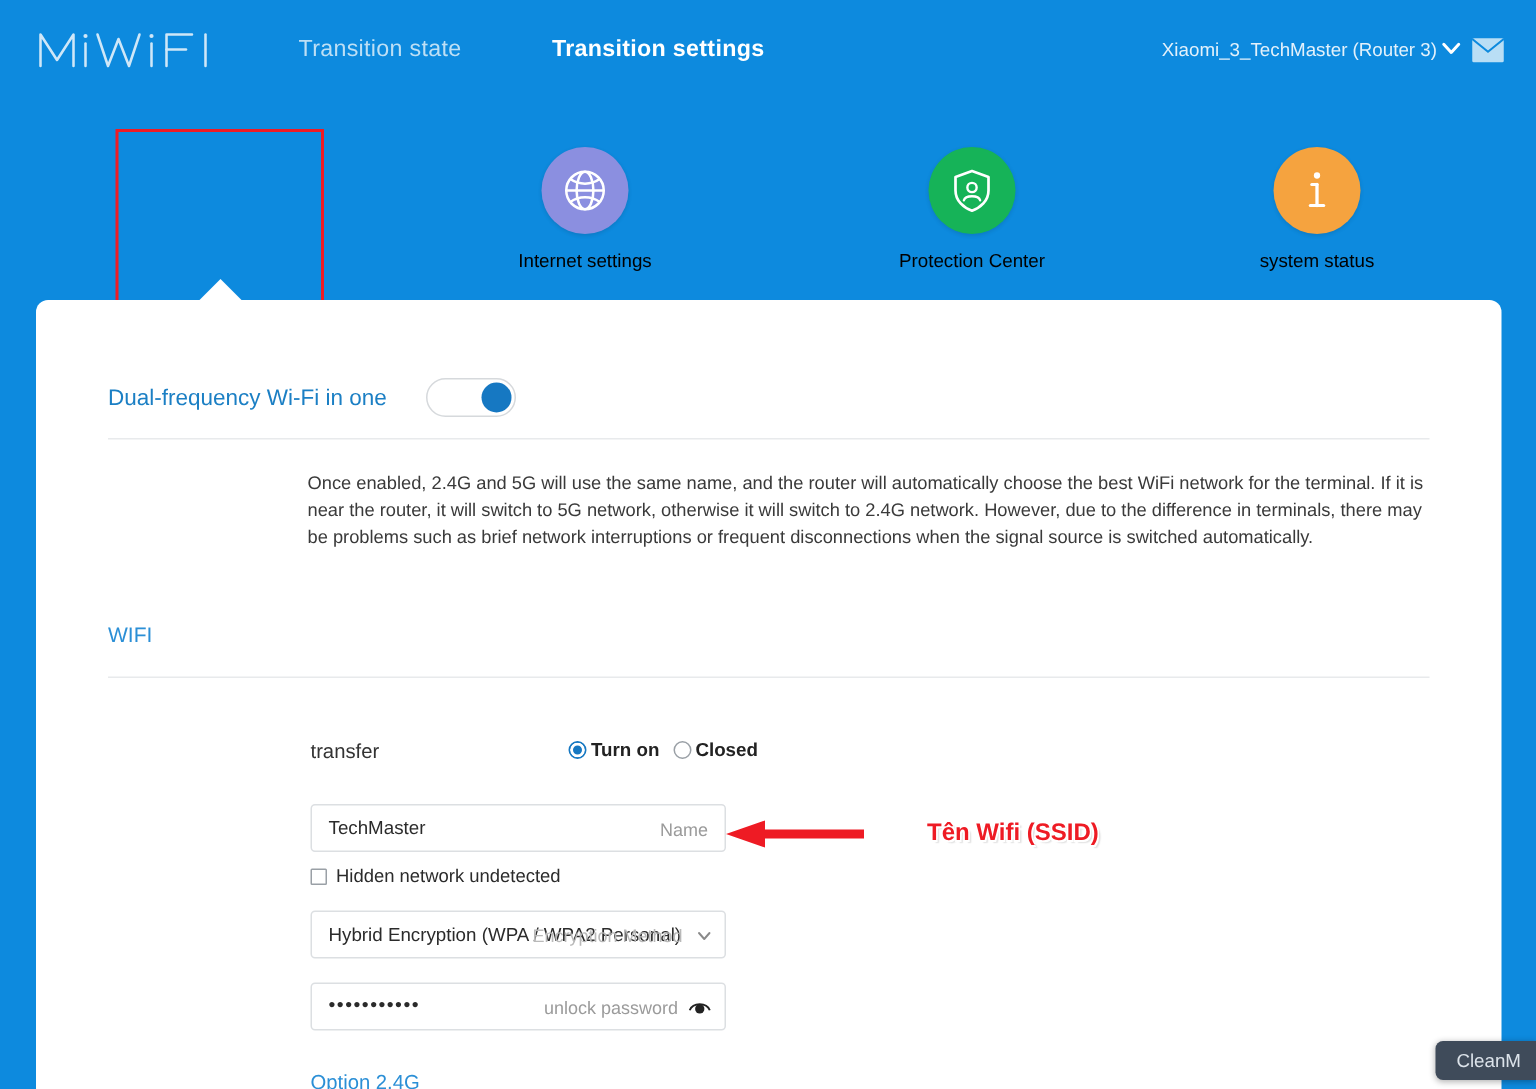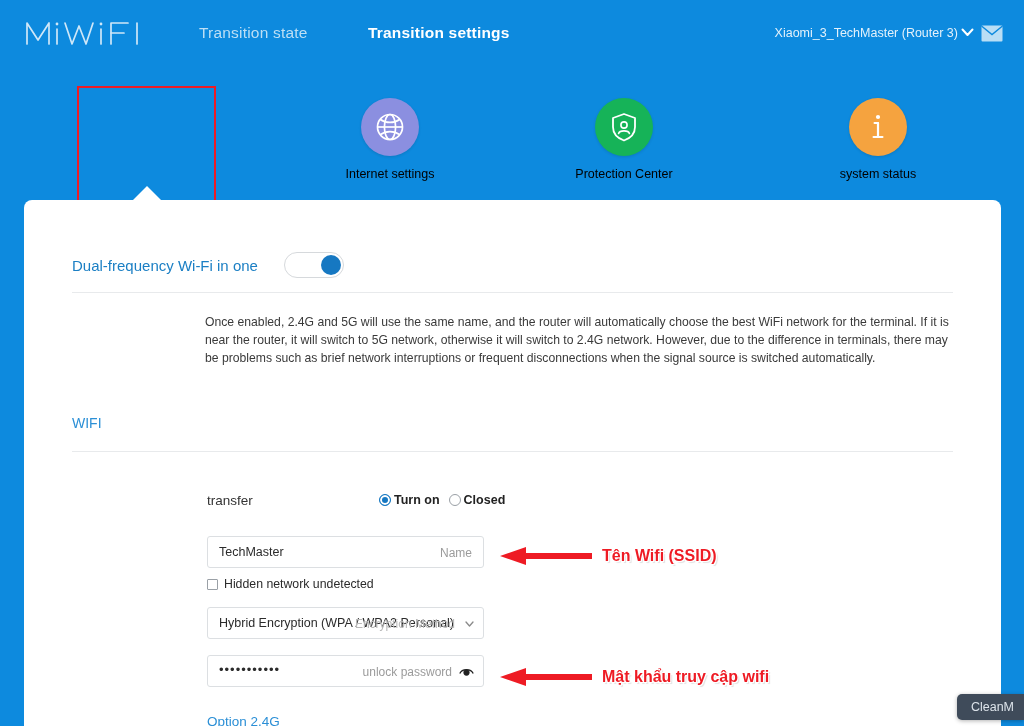--- a/index.html
+++ b/index.html
@@ -44,21 +44,21 @@
     margin: 14px auto 0;
     display: flex; align-items: center; justify-content: center;
     box-shadow: 0 1px 3px rgba(0,0,0,.12);
   }
   .navitem .lbl {
     margin-top: 11px; font-size: 12.5px; color: #000000; white-space: nowrap;
   }
   .navitem.active .lbl { color: #ffffff; }
   .navitem.wifi     { left: 66px; }
   .navitem.internet { left: 310px; }
-  .navitem.protect  { left: 544px; }
+  .navitem.protect  { left: 568px; }
   .navitem.status   { left: 798px; }
 
   .c-wifi     { background: #2fb3e8; }
   .c-internet { background: #8b8fe0; }
   .c-protect  { background: #16b358; }
   .c-status   { background: #f5a33f; }
 
   
   .redbox {
     position: absolute; left: 77px; top: 86px; width: 139px; height: 118px;
@@ -171,21 +171,21 @@
   
   .ann { position: absolute; display: flex; align-items: center; }
   .ann .arrow { width: 92px; height: 22px; }
   .ann .arrow svg { display: block; }
   .ann .atext {
     margin-left: 10px;
     font-size: 16px; font-weight: bold; color: #ee1b24; white-space: nowrap;
     text-shadow: 1px 1px 0 #fff, -1px 1px 0 #fff, 1px -1px 0 #fff, -1px -1px 0 #fff,
                  2px 2px 1px rgba(0,0,0,.12);
   }
-  .ann.a1 { left: 500px; top: 545px; }
+  .ann.a1 { left: 484px; top: 545px; gap: 32px; }
   .ann.a2 { left: 500px; top: 666px; }
 
   
   .cmm {
     position: absolute; right: 0; bottom: 6px;
     height: 26px; padding: 0 10px 0 14px;
     background: #3f4b5a; border-radius: 5px 0 0 5px;
     display: flex; align-items: center;
     box-shadow: 0 1px 4px rgba(0,0,0,.3);
     justify-content: center;
@@ -345,26 +345,18 @@
 
   <div class="ann a1">
     <span class="arrow">
       <svg width="92" height="22" viewBox="0 0 92 22">
         <polygon points="0,11 26,2 26,8 92,8 92,14 26,14 26,20" fill="#ee1b24"></polygon>
       </svg>
     </span>
     <span class="atext">Tên Wifi (SSID)</span>
   </div>
 
-  <div class="ann a2">
-    <span class="arrow">
-      <svg width="92" height="22" viewBox="0 0 92 22">
-        <polygon points="0,11 26,2 26,8 92,8 92,14 26,14 26,20" fill="#ee1b24"></polygon>
-      </svg>
-    </span>
-    <span class="atext">Mật khẩu truy cập wifi</span>
-  </div>
 
   <div class="cmm">
     <span>CleanM</span>
   </div>
 
 </div>
 
 </body></html>

